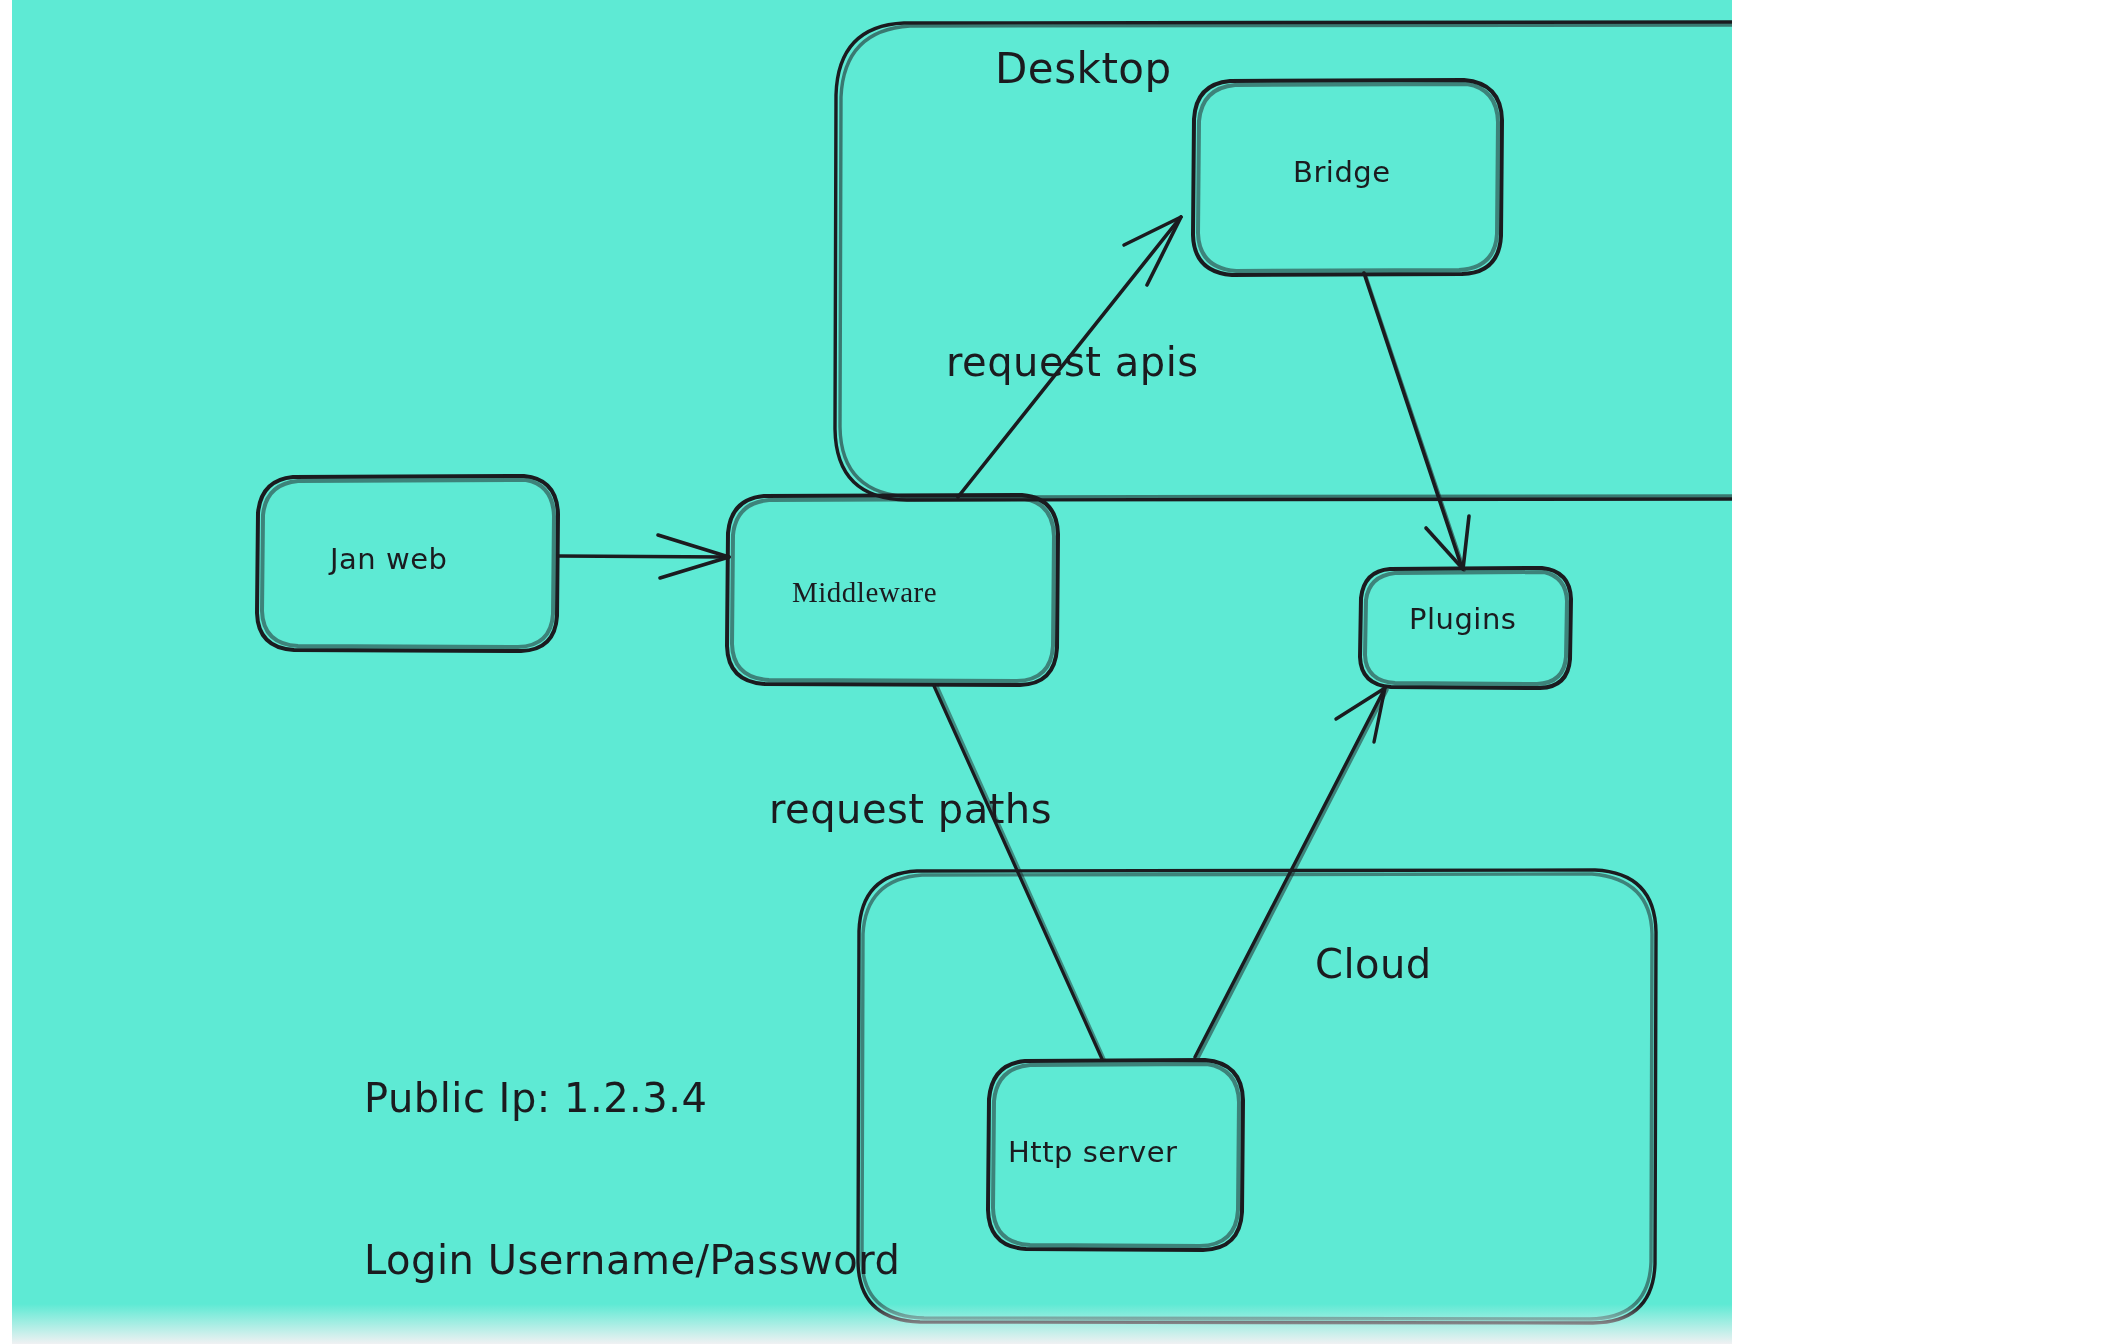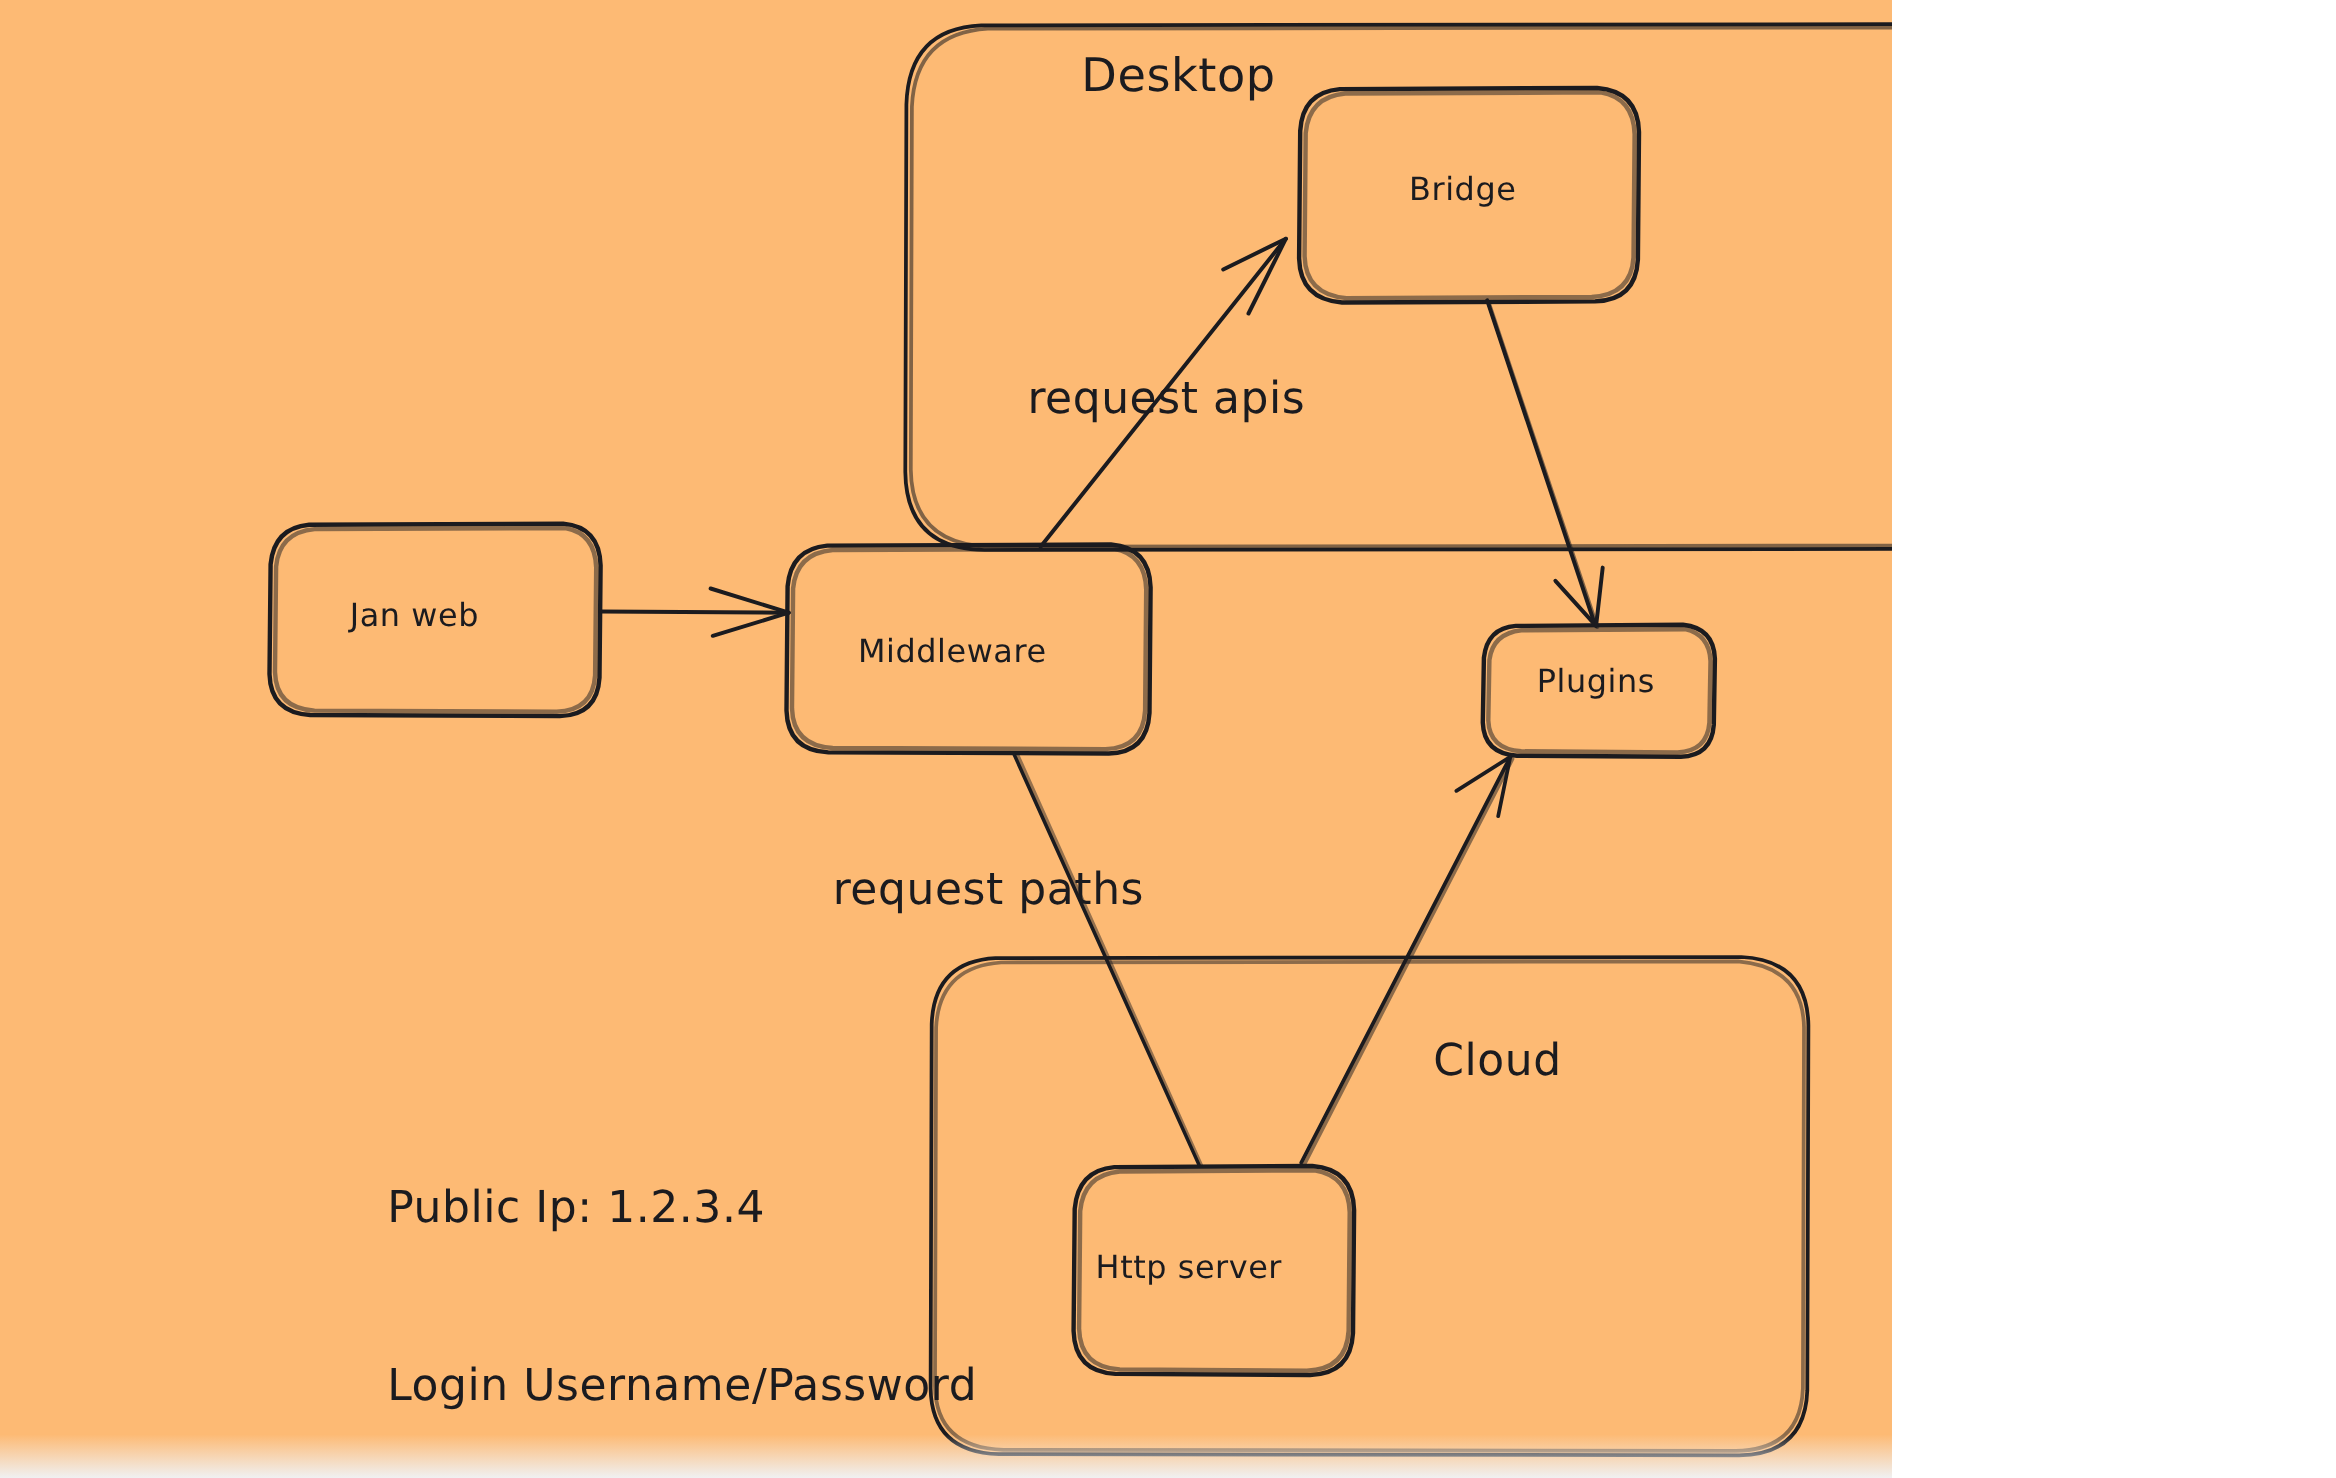--- a/index.html
+++ b/index.html
@@ -4,23 +4,24 @@
 <style>
   html, body {
     margin: 0;
     padding: 0;
     background: #ffffff;
   }
   #canvas {
     position: relative;
     width: 1720px;
     height: 1344px;
-    background: #fdba74;
+    background: #5eead4;
     overflow: hidden;
     font-family: "DejaVu Sans", sans-serif;
+    margin-left: 12px;
   }
   
   #bottom-fade {
     position: absolute;
     left: 0;
     bottom: 0;
     width: 2124px;
     height: 40px;
     background: linear-gradient(to bottom, rgba(244,245,246,0) 0%, rgba(240,241,243,1) 100%);
     pointer-events: none;
@@ -132,21 +133,21 @@
 
     </g>
   </svg>
 
   <div class="hand-text group-label" style="left:983px; top:41px;">Desktop</div>
 
   <div class="hand-text node-label" style="left:1281px; top:153px;">Bridge</div>
 
   <div class="hand-text node-label" style="left:318px; top:540px;">Jan web</div>
 
-  <div class="hand-text node-label" style="left:780px; top:573px;">Middleware</div>
+  <div class="hand-text node-label" style="left:780px; top:573px;font-family:Liberation Serif, serif;">Middleware</div>
 
   <div class="hand-text node-label" style="left:1397px; top:600px;">Plugins</div>
 
   <div class="hand-text node-label" style="left:996px; top:1133px;">Http server</div>
 
   <div class="hand-text edge-label" style="left:934px; top:335px;">request apis</div>
 
   <div class="hand-text edge-label" style="left:757px; top:782px;">request paths</div>
 
   <div class="hand-text edge-label" style="left:1303px; top:937px;">Cloud</div>

